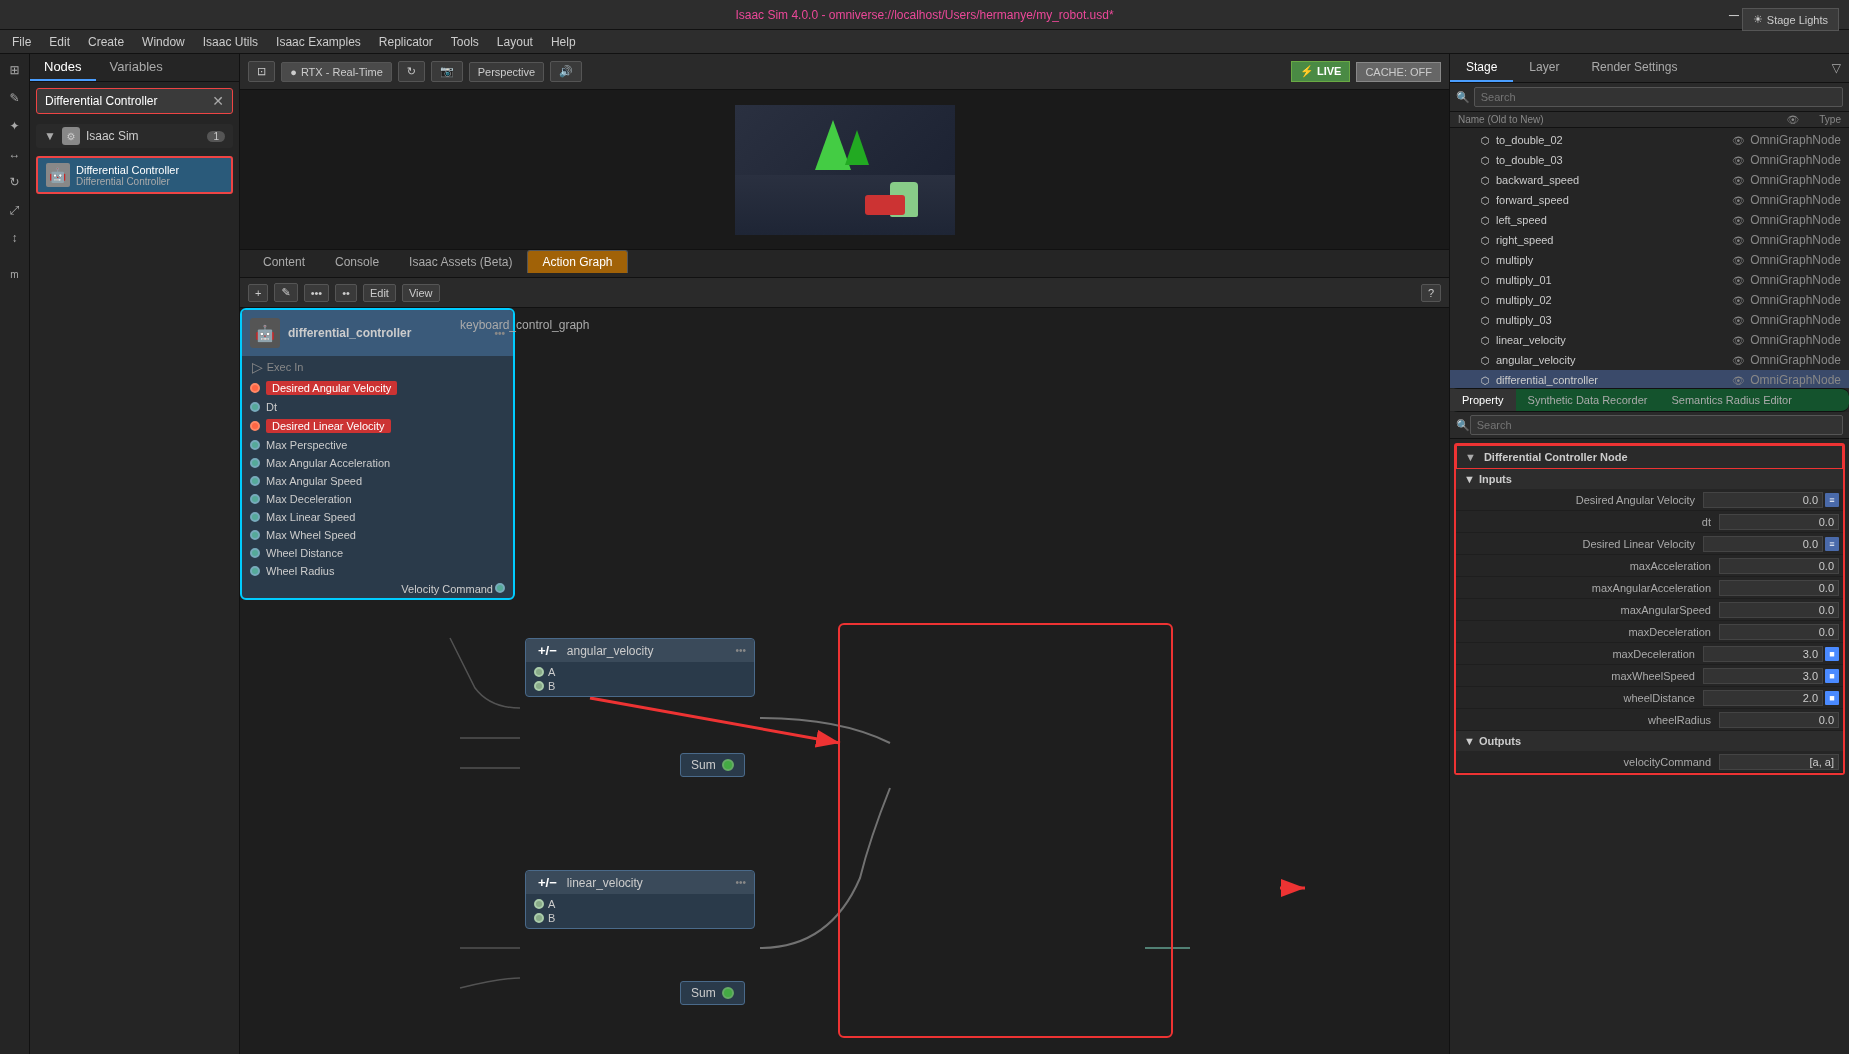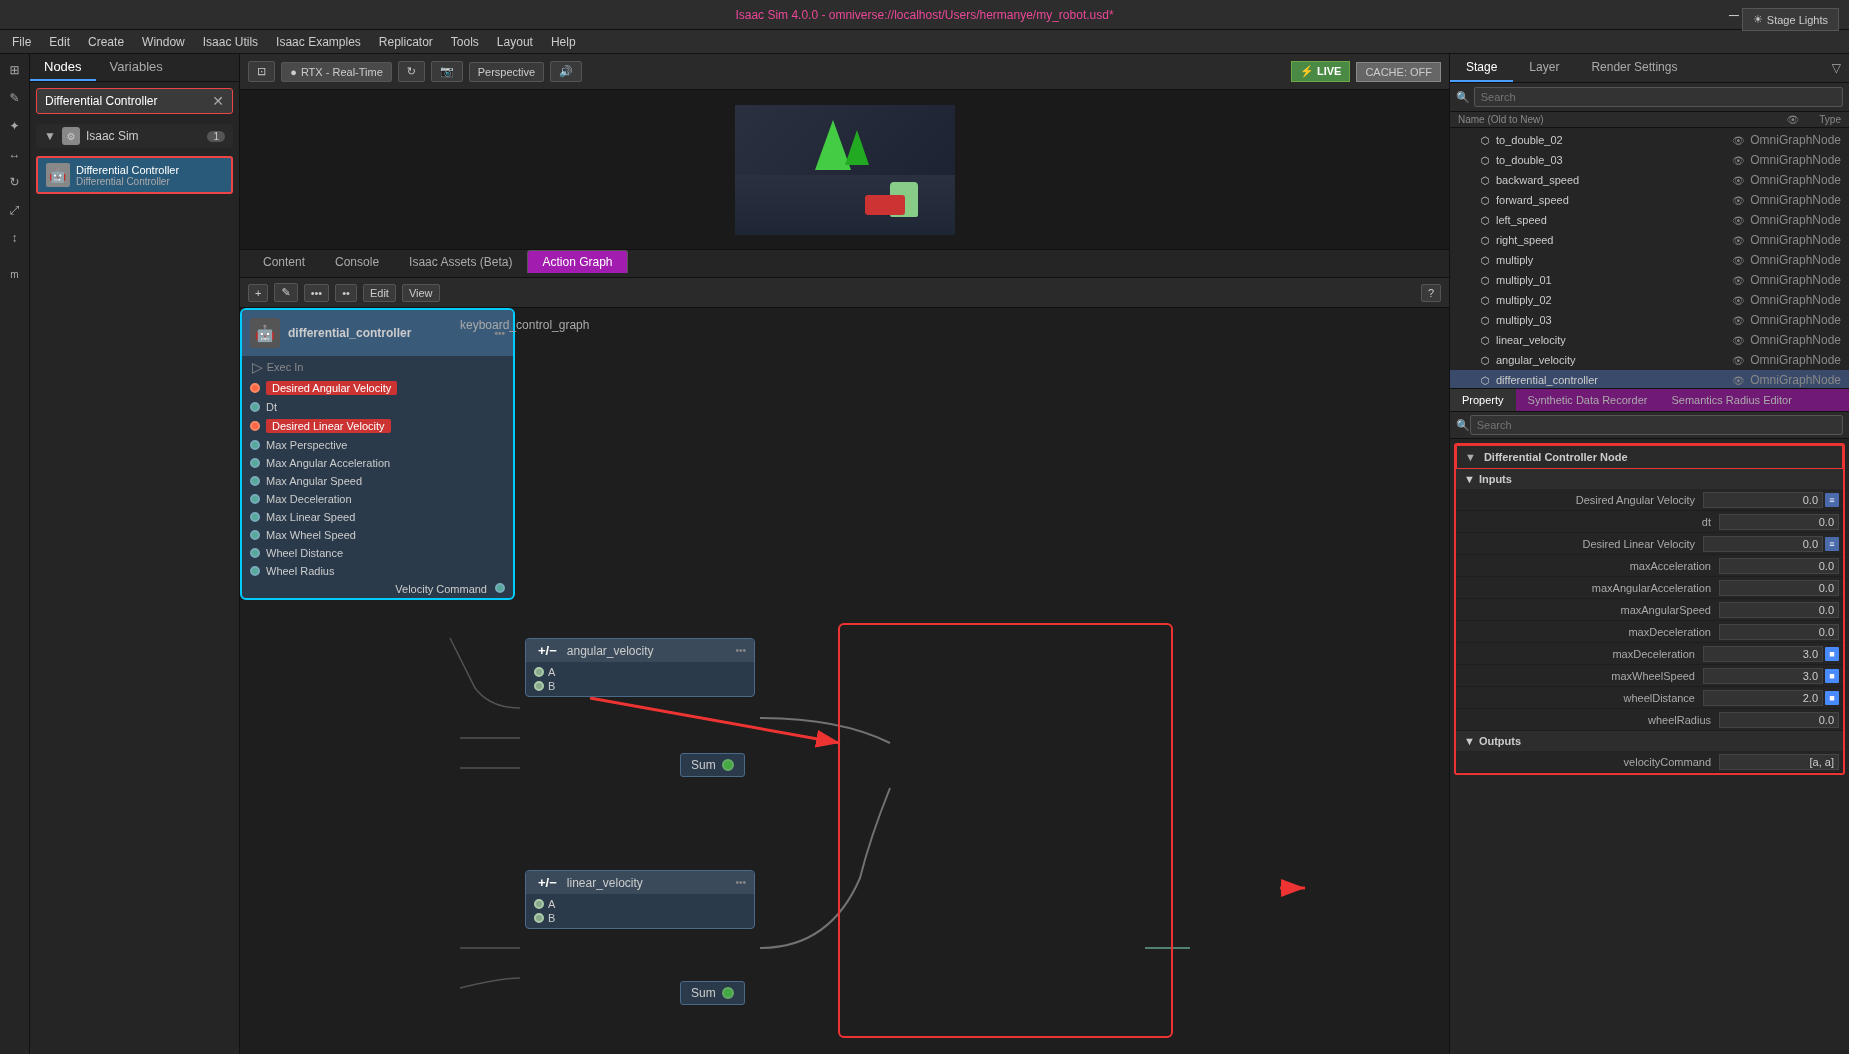--- a/index.html
+++ b/index.html
@@ -38,21 +38,21 @@
     #scene-area { width: 220px; height: 130px; background: linear-gradient(135deg, #2a3040 0%, #1a2030 100%); position: relative; }
     .scene-floor { position: absolute; bottom: 0; left: 0; right: 0; height: 60px; background: linear-gradient(180deg, #2a3040 0%, #1e2535 100%); }
     .cone-green { position: absolute; top: 15px; left: 80px; width: 0; height: 0; border-left: 18px solid transparent; border-right: 18px solid transparent; border-bottom: 50px solid #44cc44; }
     .cone-small { position: absolute; top: 25px; left: 110px; width: 0; height: 0; border-left: 12px solid transparent; border-right: 12px solid transparent; border-bottom: 35px solid #22aa22; }
     .robot-body { position: absolute; bottom: 20px; left: 130px; width: 40px; height: 20px; background: #cc3333; border-radius: 3px; }
     .cylinder { position: absolute; bottom: 18px; left: 155px; width: 28px; height: 35px; background: #88cc88; border-radius: 4px 4px 2px 2px; }
 
     
     #tabs-bar { background: #252525; height: 28px; display: flex; align-items: flex-start; padding: 0 8px; border-bottom: 1px solid #111; }
     .tab { padding: 4px 14px; font-size: 12px; cursor: pointer; color: #aaa; border-radius: 3px 3px 0 0; border: 1px solid transparent; border-bottom: none; }
-    .tab.active { background: #a21caf; color: #fff; border-color: #555; }
+    .tab.active { background: #a16207; color: #fff; border-color: #555; }
 
     
     #sub-toolbar { background: #2a2a2a; height: 30px; display: flex; align-items: center; padding: 0 8px; gap: 6px; border-bottom: 1px solid #111; }
     .sub-btn { background: #3a3a3a; border: 1px solid #555; color: #ccc; padding: 2px 6px; font-size: 11px; cursor: pointer; border-radius: 2px; }
 
     
     #graph-area { flex: 1; background: #1e1e1e; position: relative; overflow: hidden; }
     .node-header { display: flex; align-items: center; padding: 4px 8px; border-radius: 4px 4px 0 0; font-size: 11px; font-weight: bold; }
 
     
@@ -81,21 +81,21 @@
     #stage-tree { flex: 1; overflow-y: auto; padding: 2px 0; max-height: 260px; }
     .tree-row { display: flex; align-items: center; padding: 2px 8px; font-size: 11px; cursor: pointer; gap: 4px; }
     .tree-row.selected { background: #3a4a6a; }
     .tree-row .indent { flex-shrink: 0; }
     .tree-icon { width: 14px; height: 14px; flex-shrink: 0; display: flex; align-items: center; justify-content: center; font-size: 10px; }
     .tree-name { flex: 1; color: #ccc; }
     .tree-type { color: #888; font-size: 12px; margin-left: auto; }
     .tree-eye { width: 16px; height: 16px; display: flex; align-items: center; justify-content: center; color: #888; font-size: 10px; margin-left: 4px; }
 
     
-    #prop-tabs { display: flex; background: #701a75; border-top: 1px solid #111; border-bottom: 1px solid #111; flex-shrink: 0; }
+    #prop-tabs { display: flex; background: #14532d; border-top: 1px solid #111; border-bottom: 1px solid #111; flex-shrink: 0; border-radius: 8px; }
     .prop-tab { padding: 5px 12px; font-size: 11px; cursor: pointer; color: #aaa; }
     .prop-tab.active { color: #fff; background: #333; }
 
     #prop-search { display: flex; align-items: center; padding: 3px 6px; background: #2a2a2a; border-bottom: 1px solid #111; }
     #prop-search input { flex: 1; background: #333; border: 1px solid #555; color: #ccc; padding: 3px 6px; font-size: 11px; outline: none; border-radius: 2px; }
 
     #prop-content { flex: 1; overflow-y: auto; background: #252525; }
 
     
     .node-section-header { background: #2a2a2a; padding: 5px 8px; font-size: 11px; font-weight: bold; color: #ccc; border: 1px solid #ee3333; display: flex; align-items: center; gap: 4px; }
@@ -150,21 +150,21 @@
 
     .diff-port-row { display: flex; align-items: center; padding: 3px 8px; font-size: 11px; color: #ccc; gap: 6px; }
     .diff-port-dot { width: 10px; height: 10px; border-radius: 50%; background: #5a9; border: 2px solid #7ab; flex-shrink: 0; }
     .diff-port-dot.highlighted { background: #ff6644; border-color: #ff8866; }
     .diff-port-label { font-size: 11px; }
     .diff-port-label.highlighted { background: #cc3333; padding: 1px 6px; border-radius: 2px; color: #fff; }
 
     .diff-exec-row { display: flex; align-items: center; padding: 3px 10px; font-size: 11px; color: #888; gap: 4px; }
     .exec-arrow { color: #888; font-size: 14px; }
 
-    .diff-out-row { display: flex; justify-content: flex-end; padding: 3px 8px; font-size: 11px; color: #ccc; gap: 8px; }
+    .diff-out-row { display: flex; justify-content: flex-end; padding: 3px 8px; font-size: 11px; color: #ccc; gap: 2px; }
     .diff-out-dot { width: 10px; height: 10px; border-radius: 50%; background: #5a9; border: 2px solid #7ab; flex-shrink: 0; }
 
     
     ::-webkit-scrollbar { width: 6px; height: 6px; }
     ::-webkit-scrollbar-track { background: #1a1a1a; }
     ::-webkit-scrollbar-thumb { background: #444; border-radius: 3px; }
 
     
     .red-border-section { border: 2px solid #ee3333; border-radius: 3px; margin: 4px; }
 

